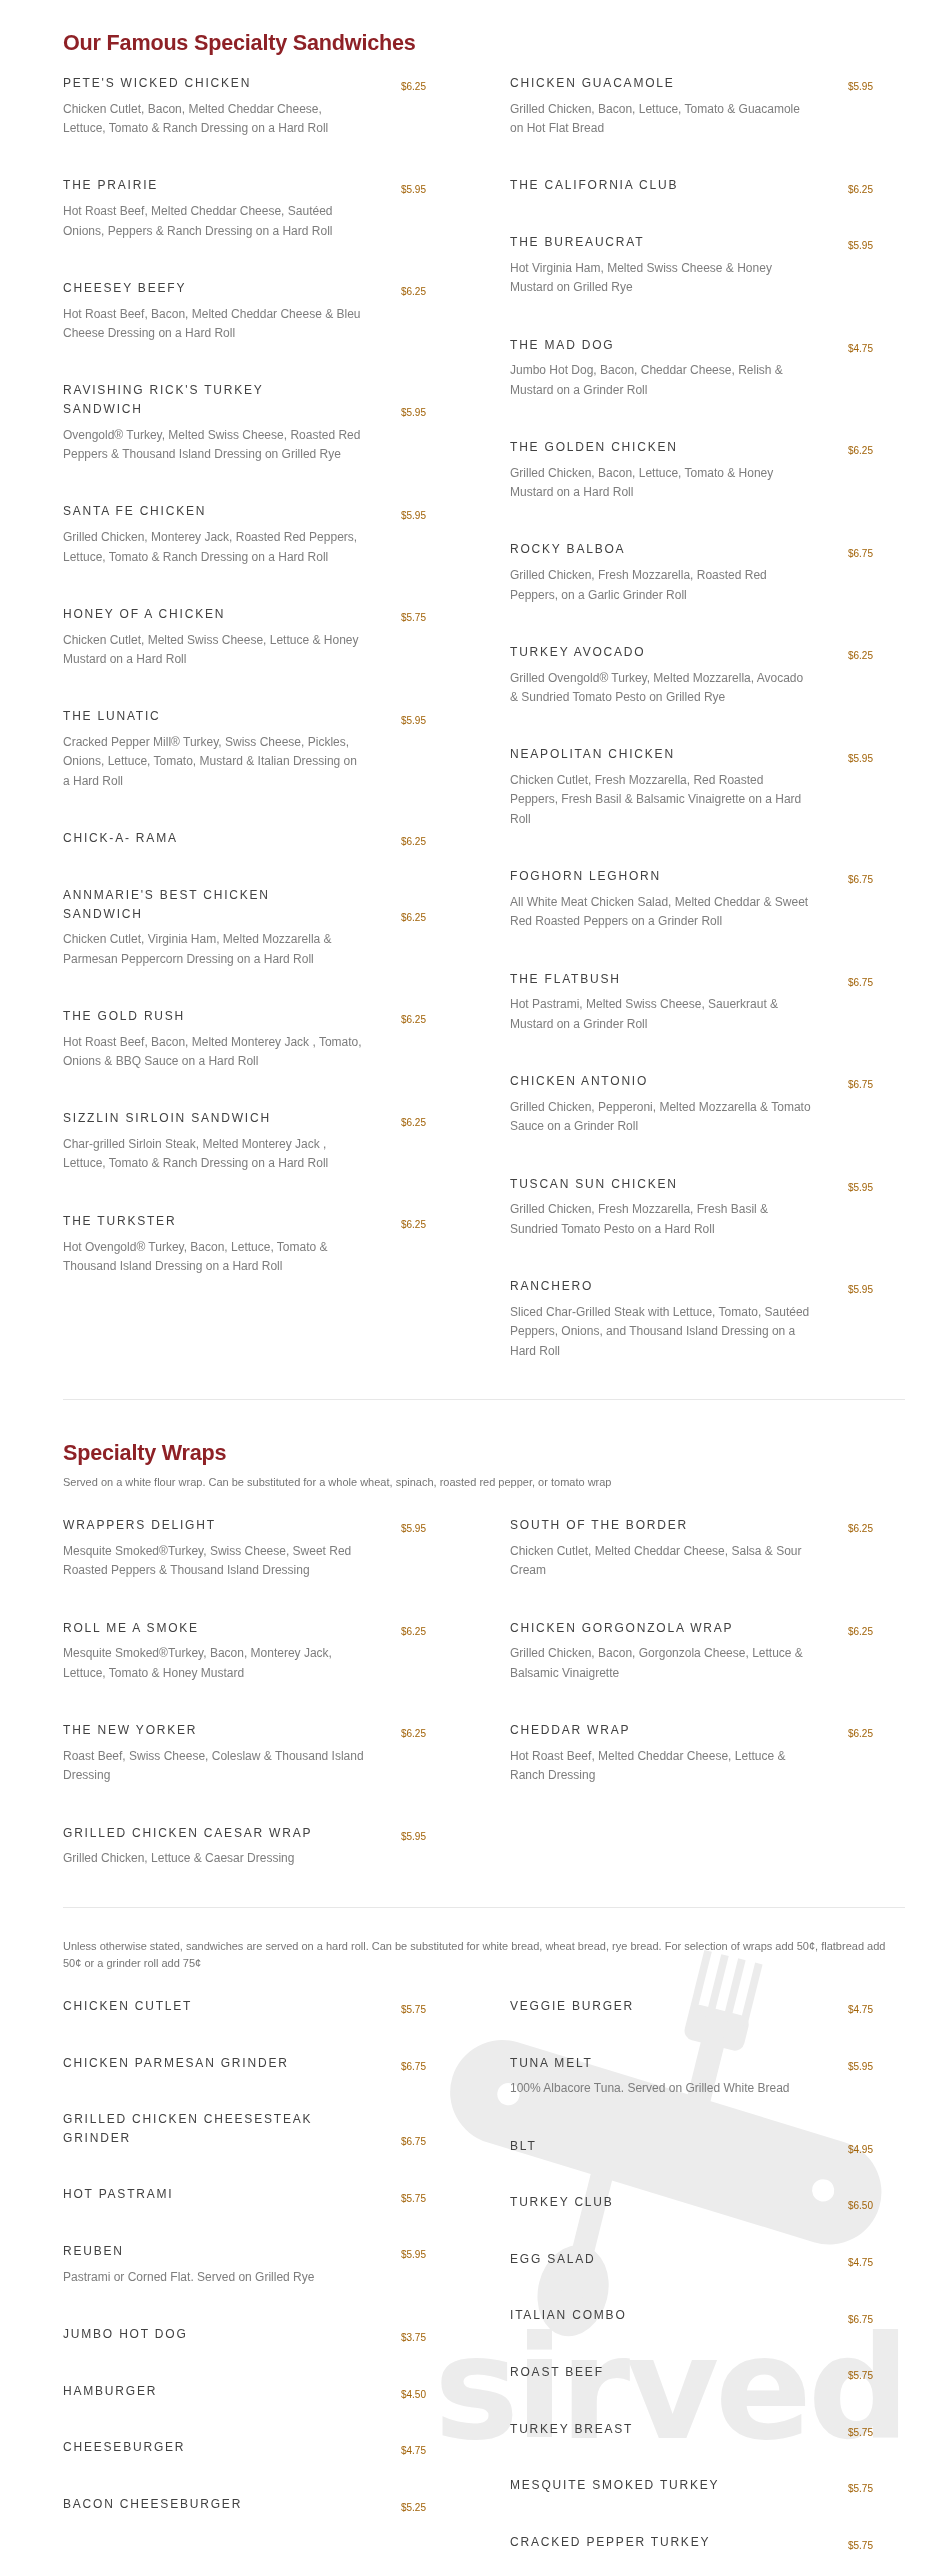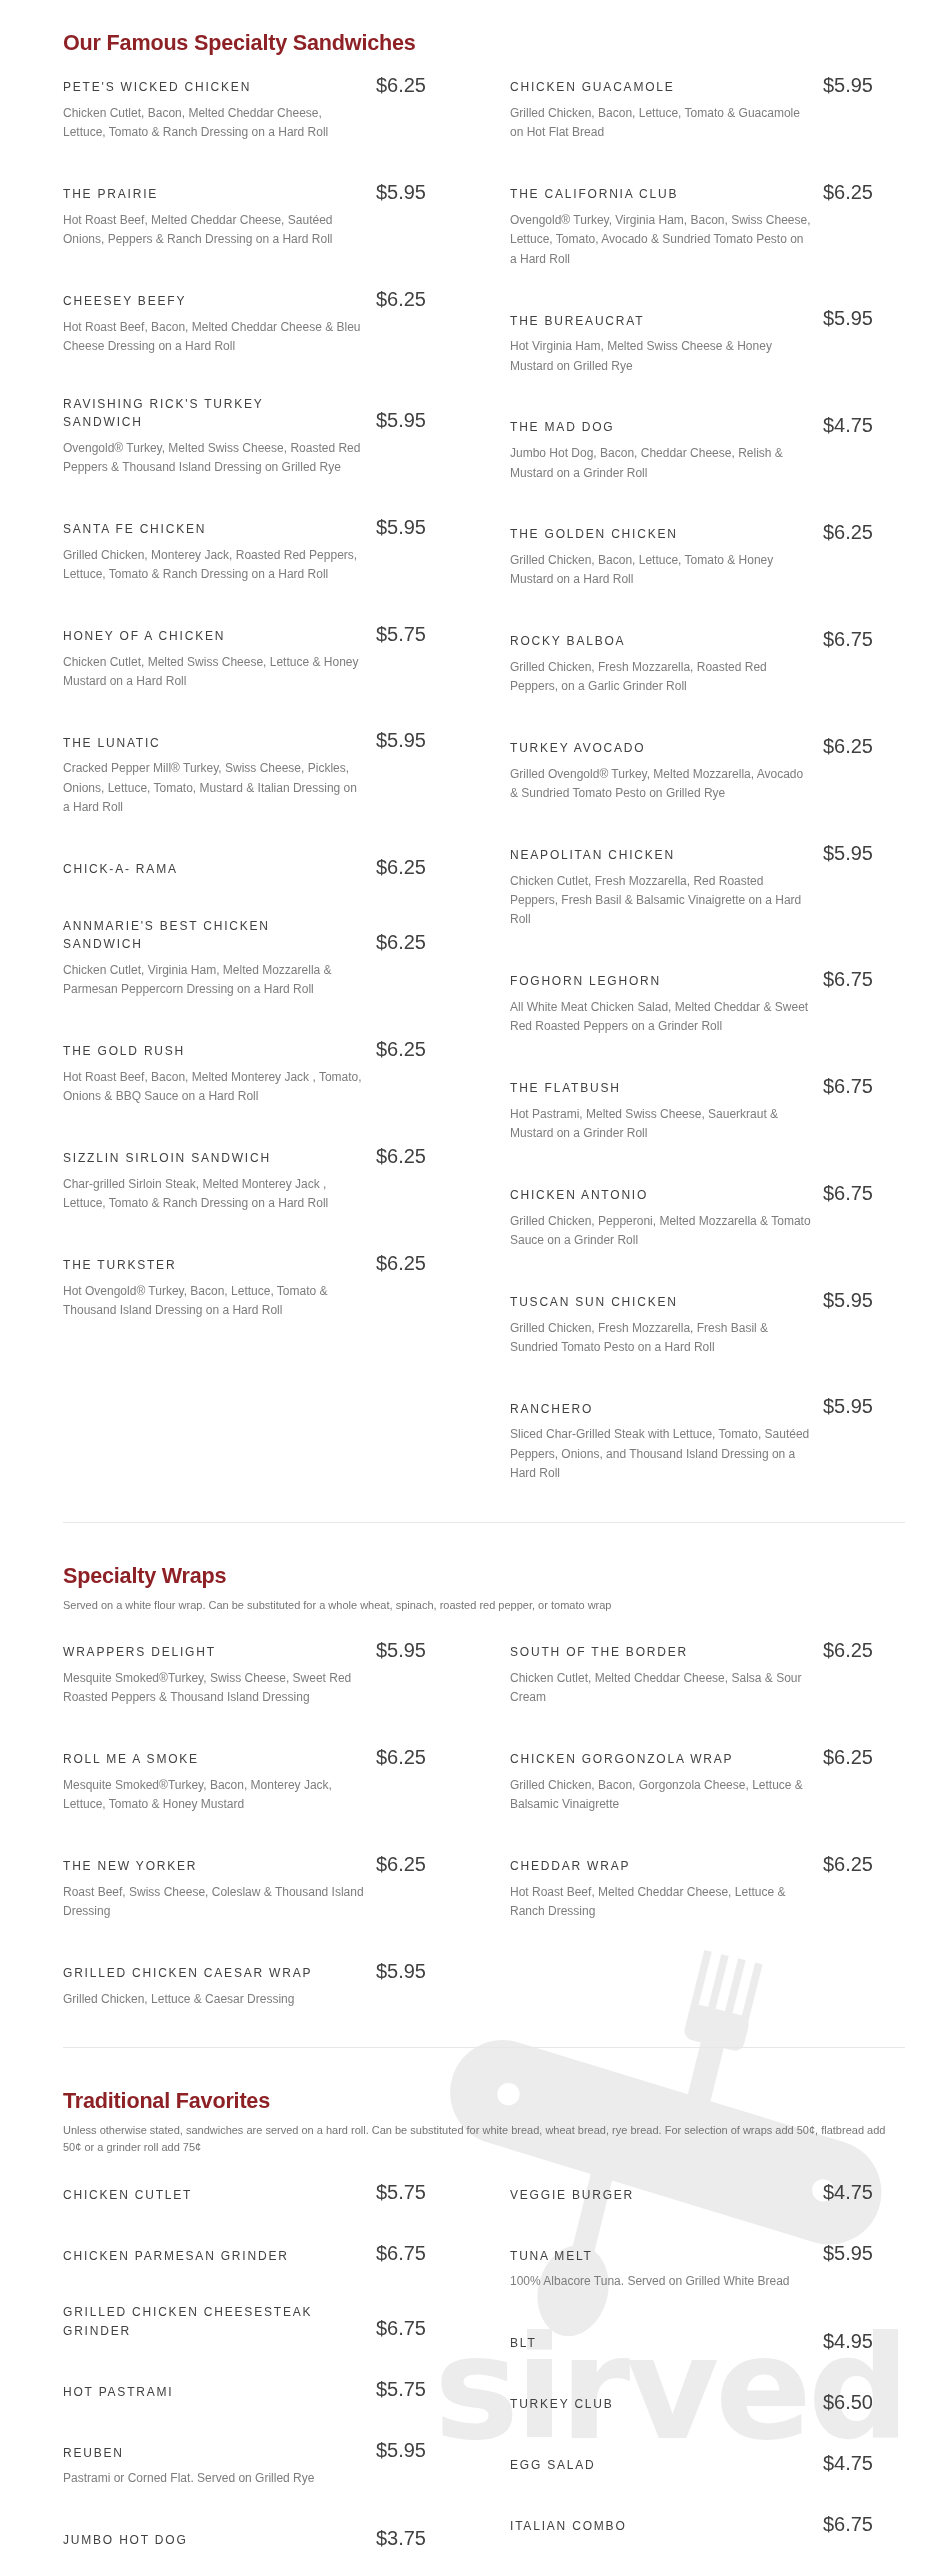--- a/index.html
+++ b/index.html
@@ -18,21 +18,21 @@
     font-size:11px;color:#757575;line-height:1.55;margin:-9.8px 0 25px 0;max-width:823px;
   }
   .section-note:empty{display:none;}
   .cols{display:grid;grid-template-columns:363px 363px;column-gap:84px;align-items:start;}
   .item{margin-bottom:38px;}
   .item-row{display:flex;justify-content:space-between;align-items:flex-end;}
   .item-name{
     font-size:12px;letter-spacing:1.8px;color:#414141;line-height:1.55;
     max-width:265px;text-transform:uppercase;
   }
-  .item-price{font-size:20px;color:#404040;white-space:nowrap;line-height:1.15;padding-left:8.4px;}
+  .item-price{font-size:10px;color:#a16207;white-space:nowrap;line-height:1.15;padding-left:8.4px;}
   .item-desc{font-size:12px;color:#7d7d7d;line-height:1.62;margin:7px 0 0 0;max-width:301px;}
   .divider{border:none;border-top:0.7px solid #e7e7e7;margin:0 0 40px 0;}
   section{display:block;}
 </style>
 </head>
 <body>
 
 <div class="watermark">
   <svg viewBox="0 0 720 790" width="502" height="551" aria-hidden="true">
 
@@ -156,21 +156,20 @@
               <span class="item-name">CHICKEN GUACAMOLE</span>
               <span class="item-price">$5.95</span>
             </div>
             <p class="item-desc">Grilled Chicken, Bacon, Lettuce, Tomato &amp; Guacamole on Hot Flat Bread</p>
           </div>
           <div class="item">
             <div class="item-row">
               <span class="item-name">THE CALIFORNIA CLUB</span>
               <span class="item-price">$6.25</span>
             </div>
-            <p class="item-desc">Ovengold® Turkey, Virginia Ham, Bacon, Swiss Cheese, Lettuce, Tomato, Avocado &amp; Sundried Tomato Pesto on a Hard Roll</p>
           </div>
           <div class="item">
             <div class="item-row">
               <span class="item-name">THE BUREAUCRAT</span>
               <span class="item-price">$5.95</span>
             </div>
             <p class="item-desc">Hot Virginia Ham, Melted Swiss Cheese &amp; Honey Mustard on Grilled Rye</p>
           </div>
           <div class="item">
             <div class="item-row">
@@ -304,21 +303,20 @@
             </div>
             <p class="item-desc">Hot Roast Beef, Melted Cheddar Cheese, Lettuce &amp; Ranch Dressing</p>
           </div>
         </div>
     </div>
   </section>
 
   <hr class="divider">
 
   <section>
-    <h2 class="section-title">Traditional Favorites</h2>
     <p class="section-note">Unless otherwise stated, sandwiches are served on a hard roll. Can be substituted for white bread, wheat bread, rye bread. For selection of wraps add 50¢, flatbread add 50¢ or a grinder roll add 75¢</p>
     <div class="cols">
       <div class="col">
           <div class="item">
             <div class="item-row">
               <span class="item-name">CHICKEN CUTLET</span>
               <span class="item-price">$5.75</span>
             </div>
           </div>
           <div class="item">

